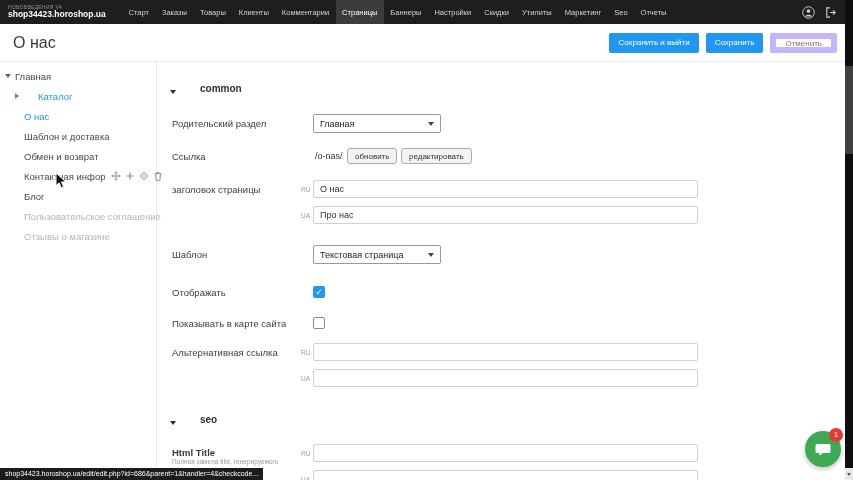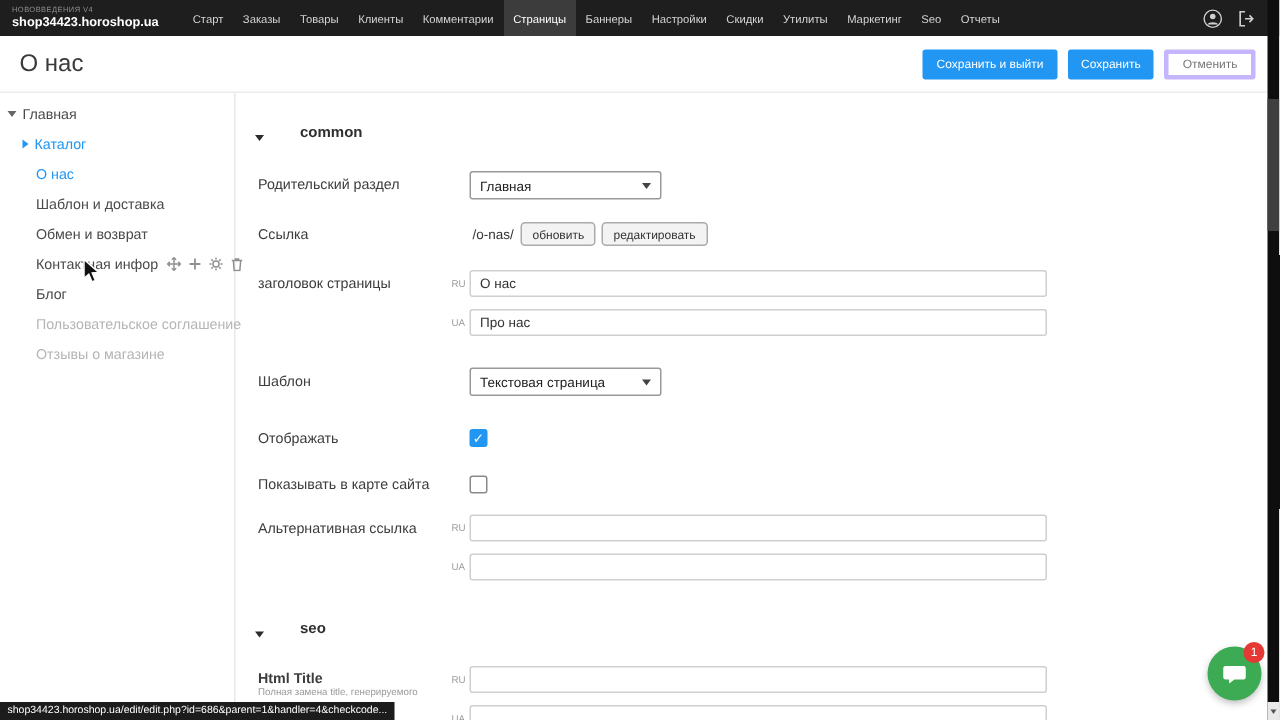--- a/index.html
+++ b/index.html
@@ -16,27 +16,27 @@
   .menu-item { font-size:7.5px; color:#d4d4d4; padding:0 6.5px; height:100%; display:flex; align-items:center; white-space:nowrap; }
   .menu-item.active { background:#3c3c3c; color:#fff; }
   .top-icons { margin-left:auto; display:flex; align-items:center; gap:9px; padding-right:16px; }
 
   
   .header { position:absolute; top:24px; left:0; width:853px; height:38px; background:#fff; border-bottom:1px solid #ececec; display:flex; align-items:center; z-index:4; }
   .page-title { font-size:16px; font-weight:400; color:#3a3a3a; padding-left:13px; }
   .header-buttons { margin-left:auto; display:flex; gap:7px; padding-right:16px; }
   .btn { font-size:8px; height:20px; padding:0 9px; border-radius:2px; border:none; font-family:inherit; cursor:pointer; white-space:nowrap; }
   .btn-blue { background:#2196f3; color:#fff; }
-  .btn-white { background:#fff; color:#777; border:3px solid #c4b5fd; }
+  .btn-white { background:#fff; color:#777; border:6px solid #c4b5fd; }
 
   
   .sidebar { position:absolute; top:62px; left:0; width:157px; bottom:0; background:#fff; border-right:1px solid #e8e8e8; padding-top:4px; z-index:3; }
   .side-item { position:relative; height:20px; display:flex; align-items:center; font-size:9.5px; color:#4a4a4a; white-space:nowrap; }
   .lvl0 { padding-left:5px; }
-  .lvl1 { padding-left:15px; }
+  .lvl1 { padding-left:15px;gap:15px; }
   .lvl2 { padding-left:24px; }
   .side-item.blue { color:#2196f3; }
   .side-item.muted { color:#b5b5b5; }
   .tri { display:inline-block; margin-right:4px; }
   .tri.down { width:0; height:0; border-left:3px solid transparent; border-right:3px solid transparent; border-top:4px solid #666; }
   .tri.right { width:0; height:0; border-top:3px solid transparent; border-bottom:3px solid transparent; border-left:4px solid #2196f3; }
   .hover-icons { display:flex; gap:4px; margin-left:6px; align-items:center; }
   .hover-icons span { display:inline-flex; }
 
   

